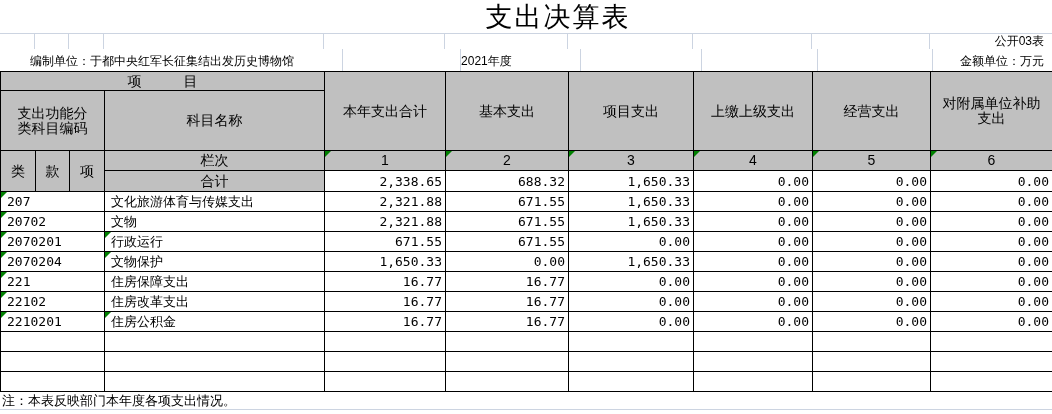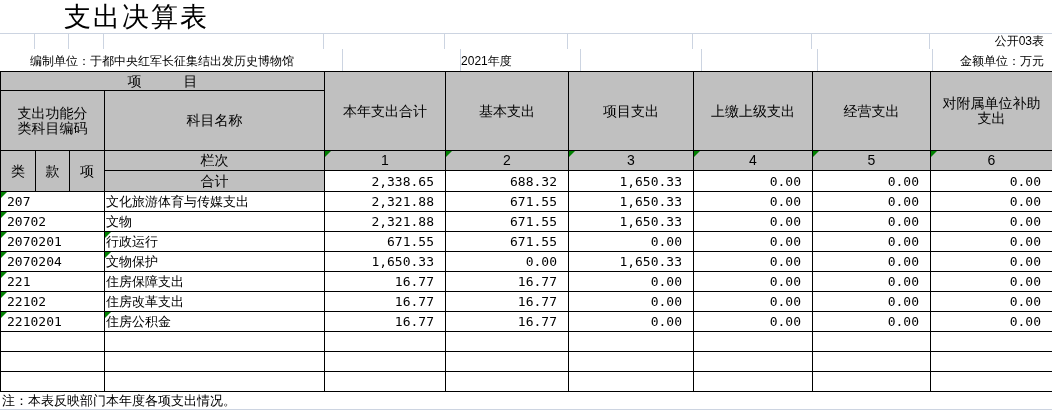--- a/index.html
+++ b/index.html
@@ -7,41 +7,41 @@
     --hdr:#c0c0c0;
     --flag:#008000;
   }
   *{margin:0;padding:0;box-sizing:border-box;}
   body{background:#fff;}
   .sheet{
     width:1052px;height:414px;position:relative;background:#ffffff;
     font-family:"Liberation Sans",sans-serif;color:#000;overflow:hidden;
   }
   
-  .title-row{height:33px;line-height:34px;text-align:left;padding-left:64px;
+  .title-row{height:33px;line-height:34px;text-align:center;padding-left:64px;
     font-family:"Liberation Serif",serif;font-size:27px;letter-spacing:2px;}
   
   .grid-row{display:flex;}
   .grid-row .gc{border-right:1px solid var(--grid);height:100%;}
   .grid-row .gc:last-child{border-right:none;}
   .row2{height:16px;border-top:1px solid var(--grid);font-size:12px;}
   .row2 .gc{line-height:15px;}
   .row3{height:22px;font-size:12px;margin-left:28px;}
   .row3 .gc{line-height:24px;}
   .t-right{text-align:right;padding-right:8px;}
   .t-left{text-align:left;padding-left:2px;white-space:nowrap;}
   .t-center{}
   
   table{border-collapse:collapse;table-layout:fixed;width:1052px;}
   td{border:1px solid #000;overflow:hidden;position:relative;vertical-align:middle;
      font-size:13px;line-height:15px;}
   .hdr{background:var(--hdr);text-align:center;font-size:14px;}
-  .num{text-align:right;padding-right:11px;font-family:"DejaVu Sans Mono",monospace;font-size:13px;}
+  .num{text-align:right;padding-right:3px;font-family:"DejaVu Sans Mono",monospace;font-size:13px;}
   .code{text-align:left;padding-left:6px;font-family:"DejaVu Sans Mono",monospace;font-size:13px;}
-  .name{text-align:left;padding-left:1px;white-space:nowrap;}
+  .name{text-align:left;padding-left:6px;white-space:nowrap;}
   .name.indent{}
   .wrapspan{display:inline-block;vertical-align:middle;}
   .w100{width:102px;}
   .w80{width:82px;}
   .flag{position:absolute;top:0;left:0;width:0;height:0;
     border-top:6px solid var(--flag);border-right:6px solid transparent;}
   
   .note-row{height:18px;line-height:18px;font-size:13px;padding-left:2px;
     border-bottom:1px solid var(--grid);}
 </style>

